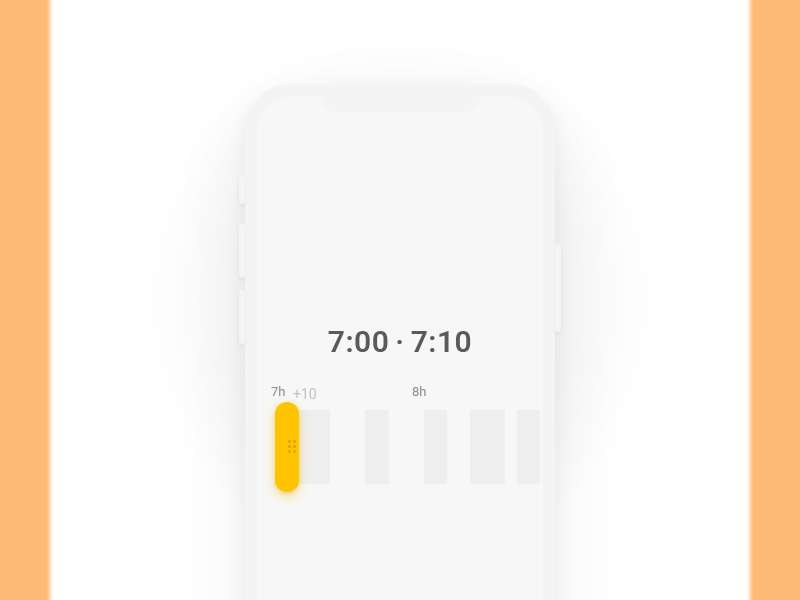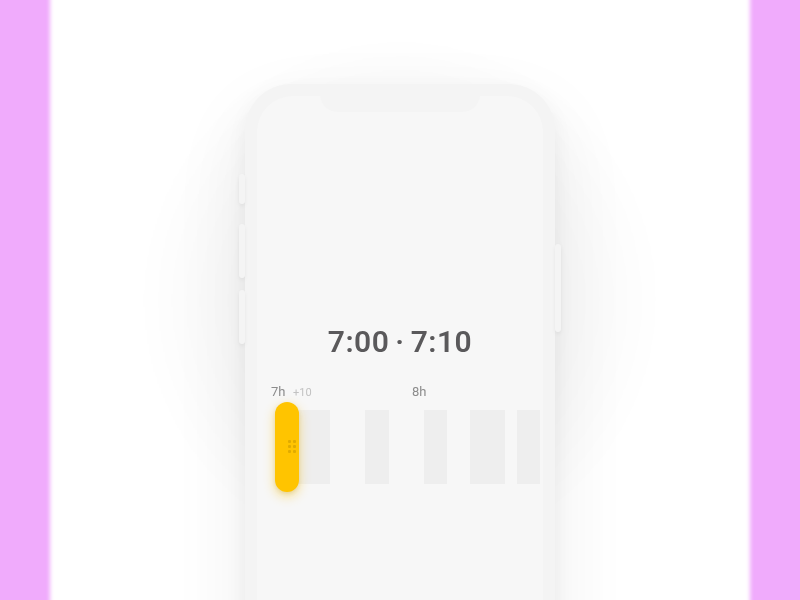--- a/index.html
+++ b/index.html
@@ -1,33 +1,33 @@
 <!DOCTYPE html>
 <html><head>
 <meta charset="utf-8">
 <style>
 html,body{margin:0;padding:0;width:800px;height:600px;overflow:hidden;font-family:-apple-system,BlinkMacSystemFont,"Segoe UI",Roboto,Helvetica,Arial,sans-serif;-webkit-font-smoothing:antialiased}
-.stage{position:relative;width:800px;height:600px;background:#f0abfc}
+.stage{position:relative;width:800px;height:600px;background:#fdba74}
 .glow{position:absolute;left:50%;top:50%;transform:translate(-50%,-50%);width:700px;height:700px;background:radial-gradient(closest-side,#efefef 0%,#f5f5f5 35%,#ffffff 75%);filter:blur(2px)}
 .phone{position:absolute;left:50%;top:84px;transform:translateX(-50%);width:310px;height:640px;background:#f4f4f4;border-radius:46px;box-shadow:0 30px 80px rgba(0,0,0,.07),0 8px 20px rgba(0,0,0,.05)}
 .phone::before{content:"";position:absolute;left:50%;top:0;transform:translateX(-50%);width:160px;height:28px;background:#f4f4f4;border-bottom-left-radius:18px;border-bottom-right-radius:18px;z-index:3}
 .side{position:absolute;background:#f4f4f4;border-radius:6px;box-shadow:0 2px 4px rgba(0,0,0,.06)}
 .side.l1{left:-6px;top:90px;width:6px;height:30px}
 .side.l2{left:-6px;top:140px;width:6px;height:54px}
 .side.l3{left:-6px;top:206px;width:6px;height:54px}
 .side.r1{right:-6px;top:160px;width:6px;height:88px}
 .screen{position:absolute;inset:12px;background:#f7f7f7;border-radius:36px;overflow:hidden}
 .time-display{position:absolute;left:0;right:0;top:228px;text-align:center;color:#5a595b;font-weight:600;font-size:30px;letter-spacing:.5px}
 .time-display .dot{padding:0 6px}
 .timeline{position:absolute;left:0;right:0;top:288px;height:120px}
 .labels{position:relative;height:26px}
 .hlabel{position:absolute;top:0;font-size:13px;color:#8c8c8c;font-weight:400}
 .hlabel.h7{left:14px}
 .hlabel.h8{left:155px}
-.inc{position:absolute;top:2px;left:36px;font-size:11px;color:#c2c2c2;font-weight:400}
+.inc{position:absolute;top:2px;left:36px;font-size:14px;color:#c2c2c2;font-weight:400}
 .track{position:relative;height:74px;margin-top:0}
 .track-bg{position:absolute;inset:0;background:#f7f7f7}
 .slot{position:absolute;top:0;bottom:0;background:#eeeeee}
 .handle{position:absolute;top:-8px;bottom:-8px;width:24px;background:#ffc400;border-radius:12px;box-shadow:0 4px 12px rgba(255,196,0,.45),0 2px 4px rgba(0,0,0,.10);cursor:grab}
 .handle .grip{position:absolute;right:3px;top:50%;transform:translateY(-50%);width:8px;height:14px;display:grid;grid-template-columns:repeat(2,3px);grid-template-rows:repeat(3,3px);gap:2px}
 .handle .grip i{display:block;width:3px;height:3px;background:#e0ab00;border-radius:1px}
 </style>
 </head>
 <body>
 

